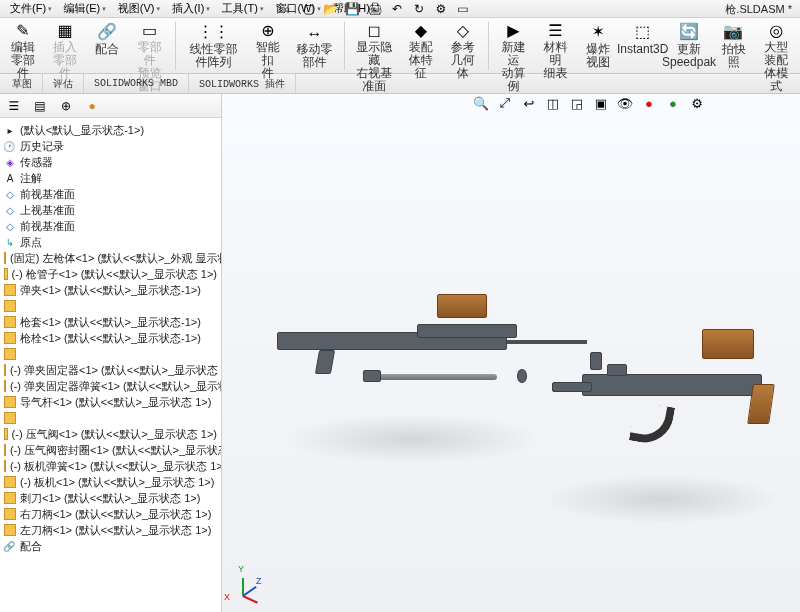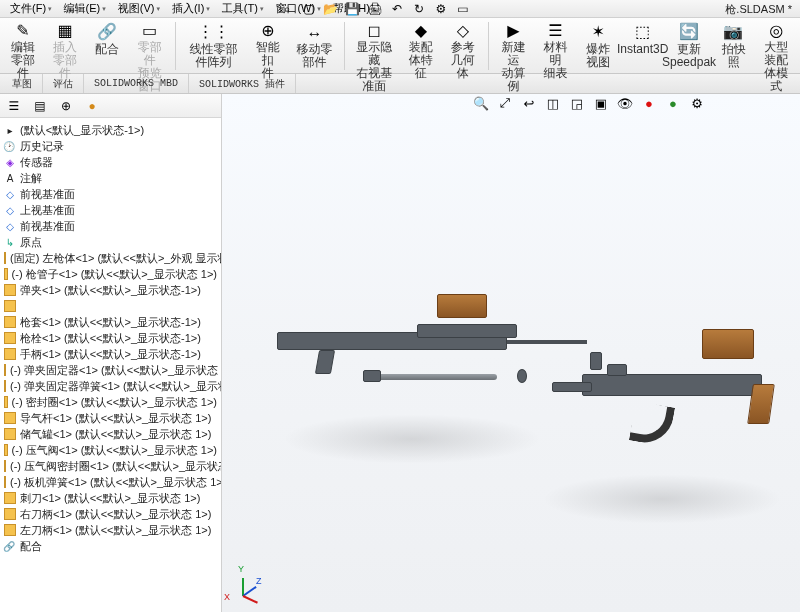--- a/index.html
+++ b/index.html
@@ -252,53 +252,51 @@
       <div class="node">
           <span class="nicon yellowbox"></span>
           <span>枪套&lt;1&gt; (默认&lt;&lt;默认&gt;_显示状态-1&gt;)</span>
         </div>
       <div class="node">
           <span class="nicon yellowbox"></span>
           <span>枪栓&lt;1&gt; (默认&lt;&lt;默认&gt;_显示状态-1&gt;)</span>
         </div>
       <div class="node">
           <span class="nicon yellowbox"></span>
-          <span>手柄&lt;1&gt; (默认&lt;&lt;默认&gt;_显示状态-1&gt;)</span>
         </div>
       <div class="node">
           <span class="nicon yellowbox"></span>
           <span>(-) 弹夹固定器&lt;1&gt; (默认&lt;&lt;默认&gt;_显示状态 1</span>
         </div>
       <div class="node">
           <span class="nicon yellowbox"></span>
           <span>(-) 弹夹固定器弹簧&lt;1&gt; (默认&lt;&lt;默认&gt;_显示状</span>
         </div>
       <div class="node">
           <span class="nicon yellowbox"></span>
-          <span>(-) 密封圈&lt;1&gt; (默认&lt;&lt;默认&gt;_显示状态 1&gt;)</span>
-        </div>
-      <div class="node">
-          <span class="nicon yellowbox"></span>
           <span>导气杆&lt;1&gt; (默认&lt;&lt;默认&gt;_显示状态 1&gt;)</span>
         </div>
       <div class="node">
           <span class="nicon yellowbox"></span>
-          <span>储气罐&lt;1&gt; (默认&lt;&lt;默认&gt;_显示状态 1&gt;)</span>
         </div>
       <div class="node">
           <span class="nicon yellowbox"></span>
           <span>(-) 压气阀&lt;1&gt; (默认&lt;&lt;默认&gt;_显示状态 1&gt;)</span>
         </div>
       <div class="node">
           <span class="nicon yellowbox"></span>
           <span>(-) 压气阀密封圈&lt;1&gt; (默认&lt;&lt;默认&gt;_显示状态</span>
         </div>
       <div class="node">
           <span class="nicon yellowbox"></span>
           <span>(-) 板机弹簧&lt;1&gt; (默认&lt;&lt;默认&gt;_显示状态 1&gt;)</span>
+        </div>
+      <div class="node">
+          <span class="nicon yellowbox"></span>
+          <span>(-) 板机&lt;1&gt; (默认&lt;&lt;默认&gt;_显示状态 1&gt;)</span>
         </div>
       <div class="node">
           <span class="nicon yellowbox"></span>
           <span>刺刀&lt;1&gt; (默认&lt;&lt;默认&gt;_显示状态 1&gt;)</span>
         </div>
       <div class="node">
           <span class="nicon yellowbox"></span>
           <span>右刀柄&lt;1&gt; (默认&lt;&lt;默认&gt;_显示状态 1&gt;)</span>
         </div>
       <div class="node">

